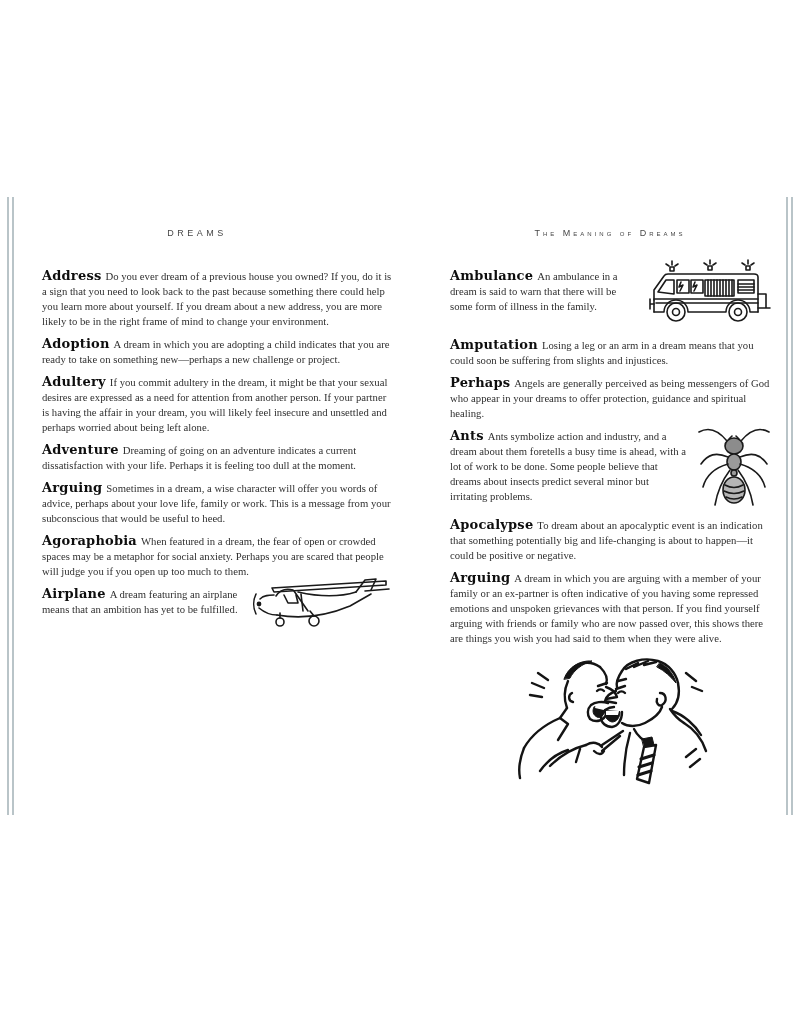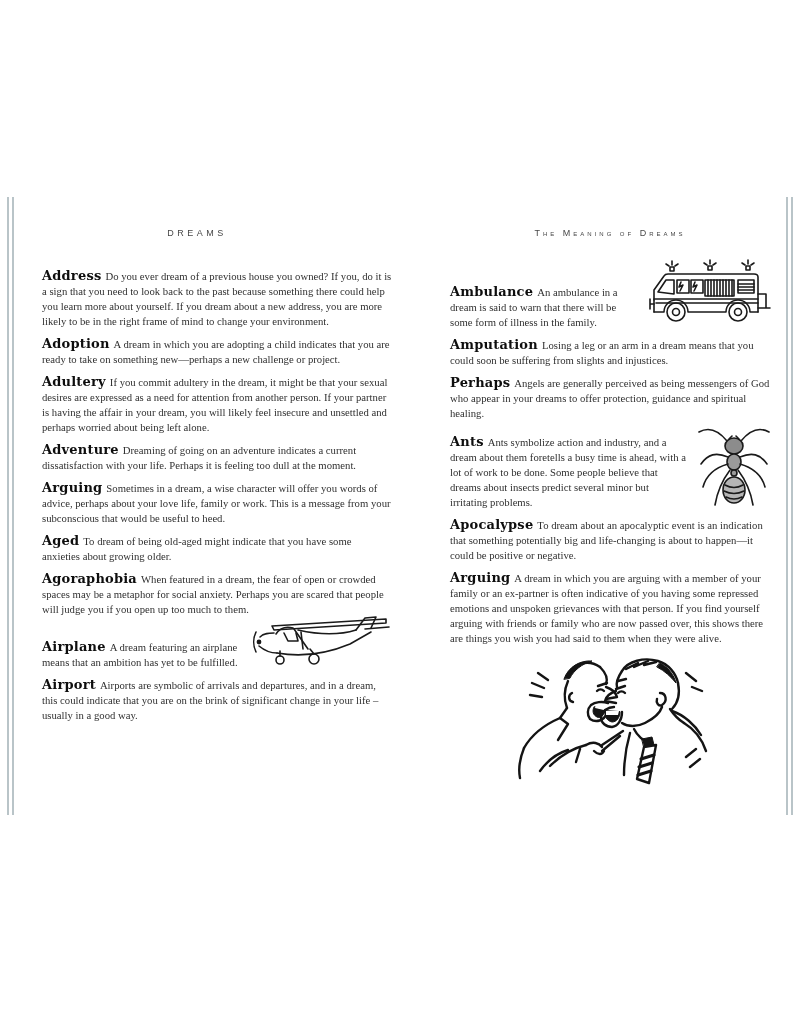--- a/index.html
+++ b/index.html
@@ -20,21 +20,21 @@
                   font-size:9px; letter-spacing:3px; color:#474747;
                   font-variant:small-caps; }
   .page-left .running-head { transform:translateX(-20px); letter-spacing:3.5px; }
 
   .entries { margin-top:30px; }
 
   .entry { font-size:10.7px; line-height:15px; color:#303030; margin-bottom:7px; }
   .term { font-family:"DejaVu Serif", serif; font-weight:bold; font-size:13px;
           color:#0e0e0e; letter-spacing:0.2px; margin-right:4px; }
 
-  .entry-row { display:flex; align-items:flex-end; }
+  .entry-row { display:flex; align-items:flex-start; }
   .entry-row .etext { flex:1 1 auto; }
   .entry-row svg { flex:0 0 auto; }
 
   .art { stroke:#1a1a1a; fill:none; stroke-width:1.6; stroke-linecap:round; stroke-linejoin:round; }
   .art-bold { stroke:#141414; fill:none; stroke-width:2.4; stroke-linecap:round; stroke-linejoin:round; }
 
   .svg-airplane  { margin:-12px 0 0 6px; }
   .svg-ambulance { margin:-14px -4px 0 8px; }
   .svg-ant       { margin:-4px -2px 0 8px; }
   .svg-arguing   { display:block; margin:6px auto 0; }
@@ -66,23 +66,20 @@
         <b class="term">Adoption</b><span>A dream in which you are adopting a child indicates that you are ready to take on something new—perhaps a new challenge or project.</span>
       </p>
       <p class="entry">
         <b class="term">Adultery</b><span>If you commit adultery in the dream, it might be that your sexual desires are expressed as a need for attention from another person. If your partner is having the affair in your dream, you will likely feel insecure and unsettled and perhaps worried about being left alone.</span>
       </p>
       <p class="entry">
         <b class="term">Adventure</b><span>Dreaming of going on an adventure indicates a current dissatisfaction with your life. Perhaps it is feeling too dull at the moment.</span>
       </p>
       <p class="entry">
         <b class="term">Arguing</b><span>Sometimes in a dream, a wise character will offer you words of advice, perhaps about your love life, family or work. This is a message from your subconscious that would be useful to heed.</span>
-      </p>
-      <p class="entry">
-        <b class="term">Aged</b><span>To dream of being old-aged might indicate that you have some anxieties about growing older.</span>
       </p>
       <p class="entry">
         <b class="term">Agoraphobia</b><span>When featured in a dream, the fear of open or crowded spaces may be a metaphor for social anxiety. Perhaps you are scared that people will judge you if you open up too much to them.</span>
       </p>
 
       <div class="entry entry-row">
         <p class="etext">
           <b class="term">Airplane</b><span>A dream featuring an airplane means that an ambition has yet to be fulfilled.</span>
         </p>
         <svg class="svg-airplane" width="142" height="58" viewBox="0 0 142 58">
@@ -101,23 +98,20 @@
             <path d="M51,20 L53,37"></path>
             <path d="M44,17 L58,37"></path>
             <path d="M30,44 L30,39"></path>
             <circle cx="30" cy="48" r="4"></circle>
             <path d="M64,42 L60,37"></path>
             <circle cx="64" cy="47" r="5"></circle>
           </g>
         </svg>
       </div>
 
-      <p class="entry">
-        <b class="term">Airport</b><span>Airports are symbolic of arrivals and departures, and in a dream, this could indicate that you are on the brink of significant change in your life – usually in a good way.</span>
-      </p>
     </div>
 
   </div>
 
   <div class="page page-right">
     <div class="running-head">The Meaning of Dreams</div>
 
     <div class="entries">
 
       <div class="entry entry-row">

